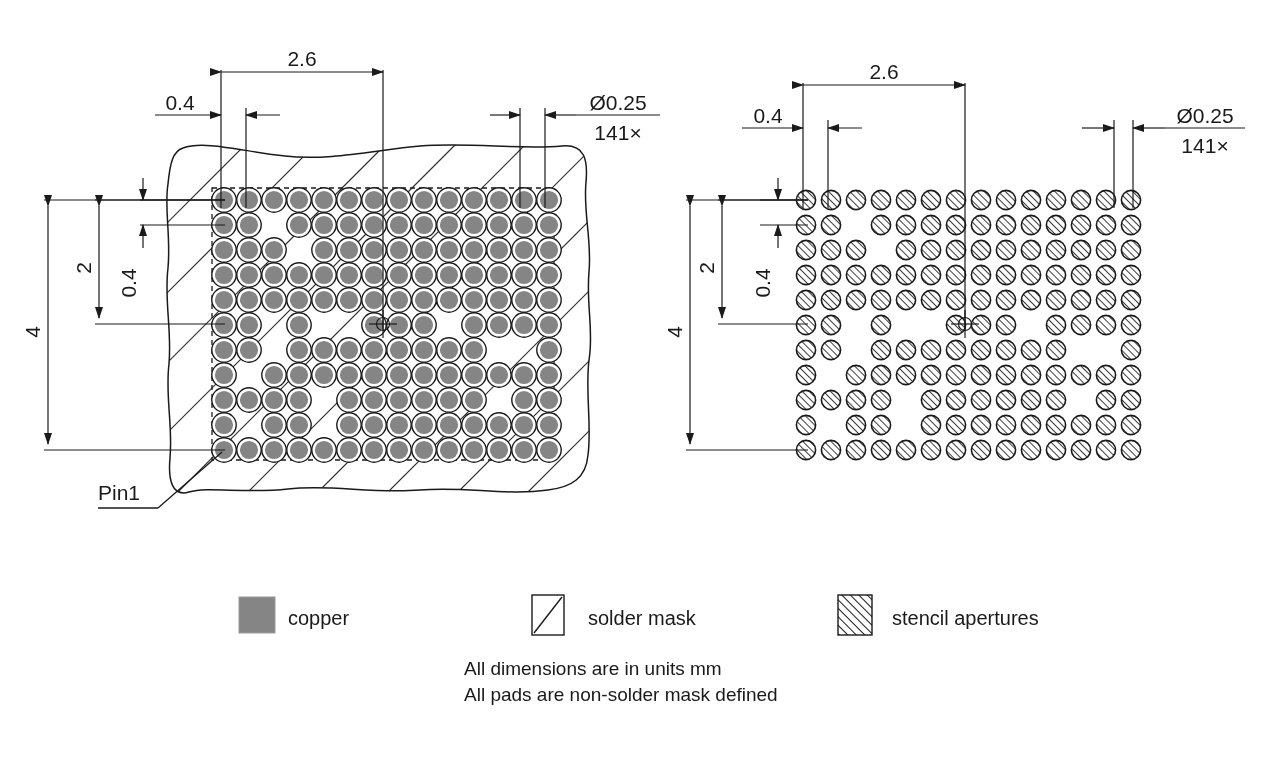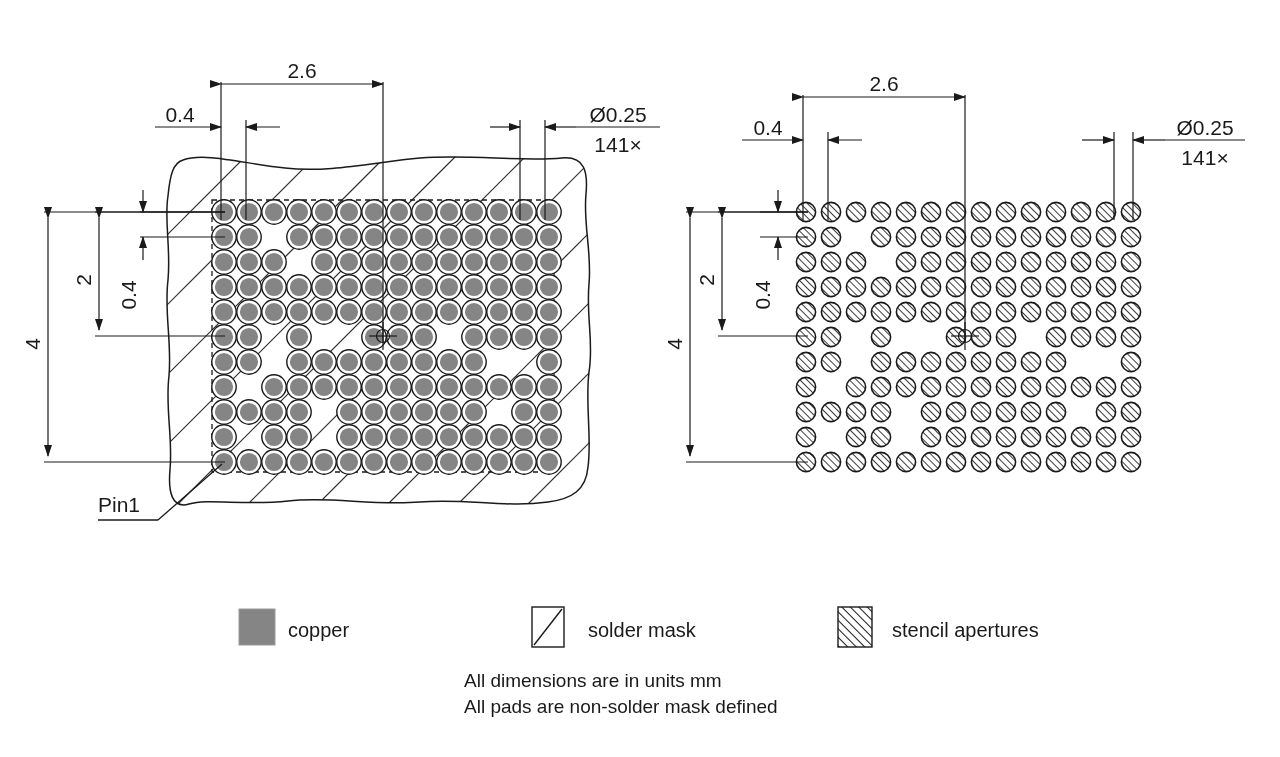--- a/index.html
+++ b/index.html
@@ -1,18 +1,18 @@
 <!DOCTYPE html>
 <html><head>
 <meta charset="utf-8">
 <style>
   html,body{margin:0;padding:0;background:#ffffff;}
   body{width:1280px;height:757px;overflow:hidden;
        font-family:"Liberation Sans",sans-serif;color:#000;}
-  #stage{position:relative;width:1280px;height:610px;margin-top:12px;}
+  #stage{position:relative;width:1280px;height:610px;}
   svg{display:block;}
   .dimtext{font-family:"Liberation Sans",sans-serif;font-size:21px;fill:#1a1a1a;}
   .legendtext{font-family:"Liberation Sans",sans-serif;font-size:20px;fill:#1a1a1a;}
   .notetext{font-family:"Liberation Sans",sans-serif;font-size:19px;fill:#1a1a1a;}
 </style>
 </head>
 <body>
 
 <div id="stage">
 <svg width="1280" height="757" viewBox="0 0 1280 757" xmlns="http://www.w3.org/2000/svg">

